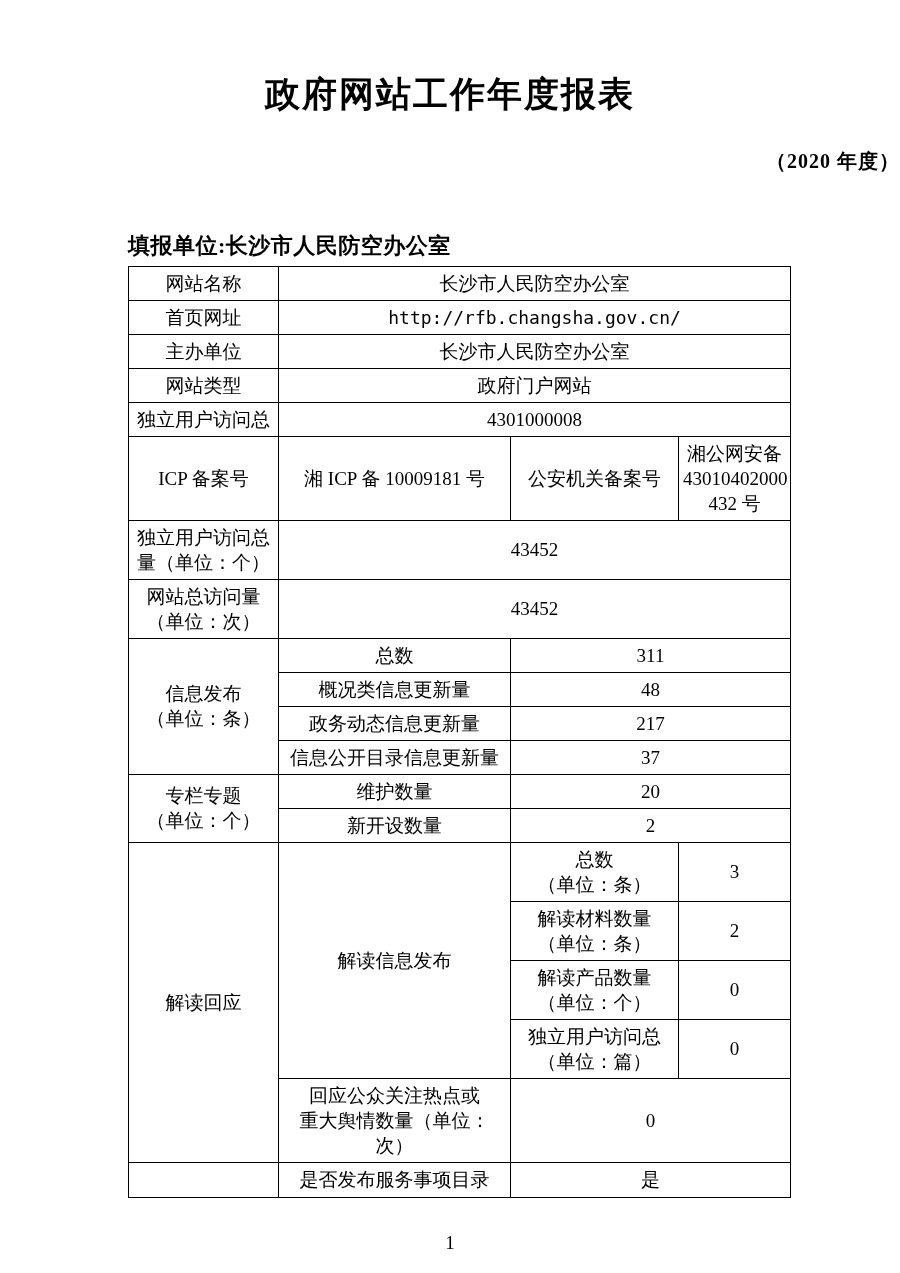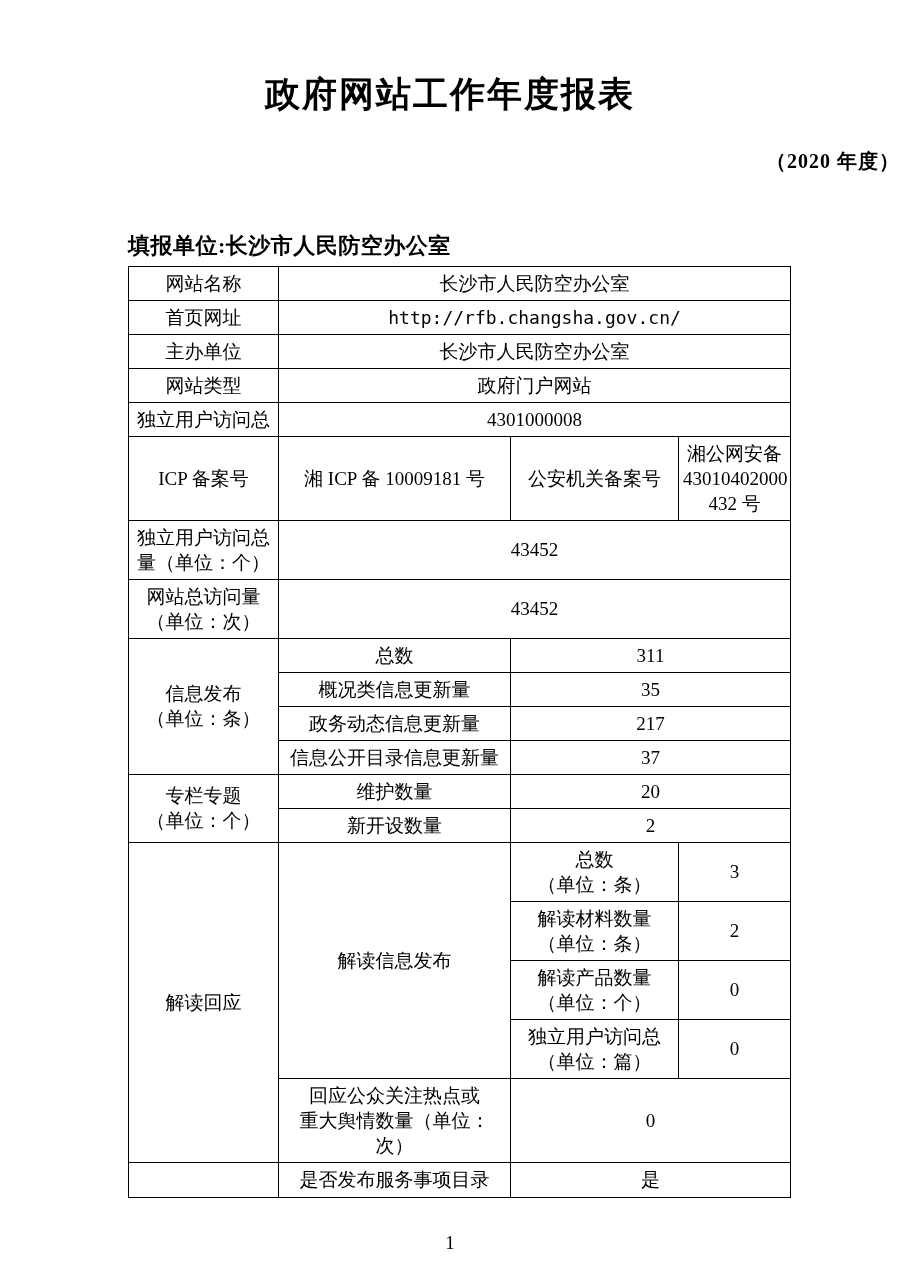--- a/index.html
+++ b/index.html
@@ -120,21 +120,21 @@
       <td colspan="3">43452</td>
     </tr>
     <tr class="rh-s">
       <td rowspan="4">信息发布
 （单位：条）</td>
       <td>总数</td>
       <td colspan="2">311</td>
     </tr>
     <tr class="rh-s">
       <td>概况类信息更新量</td>
-      <td colspan="2">35</td>
+      <td colspan="2">48</td>
     </tr>
     <tr class="rh-s">
       <td>政务动态信息更新量</td>
       <td colspan="2">217</td>
     </tr>
     <tr class="rh-s">
       <td>信息公开目录信息更新量</td>
       <td colspan="2">37</td>
     </tr>
     <tr class="rh-s">

